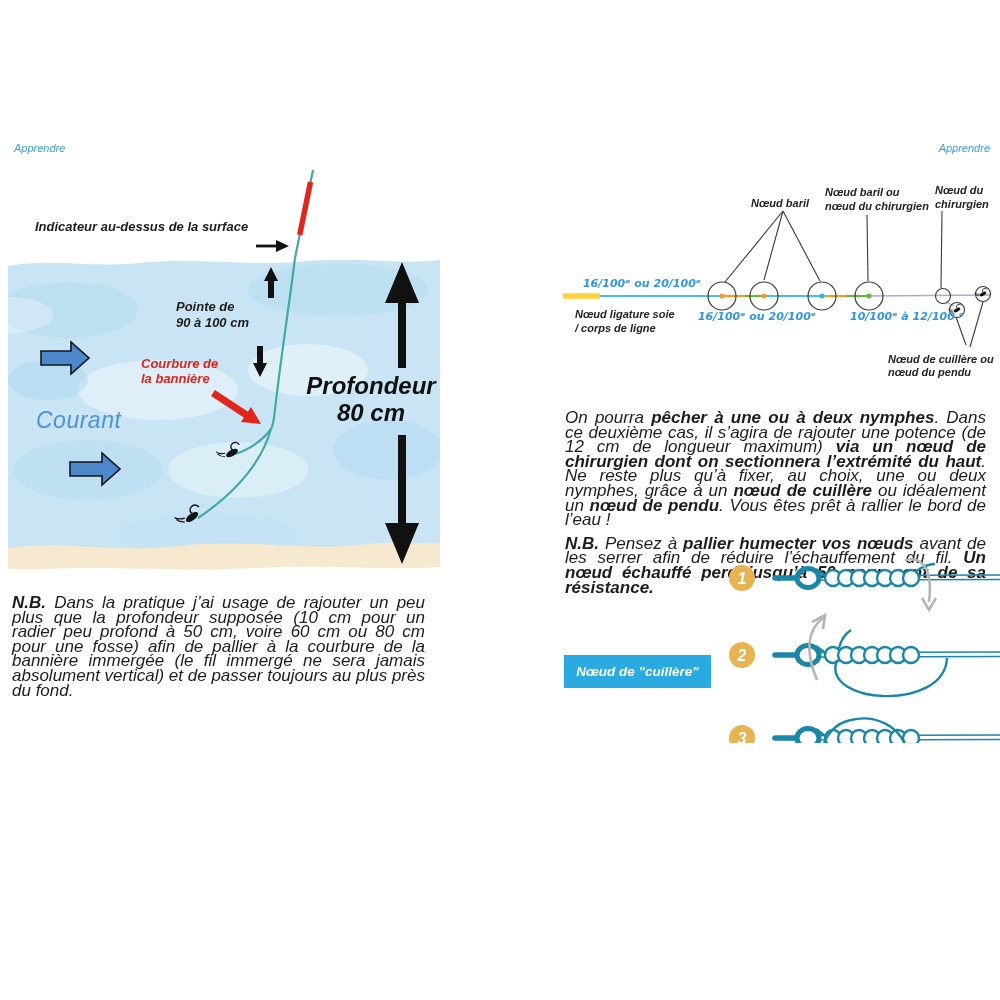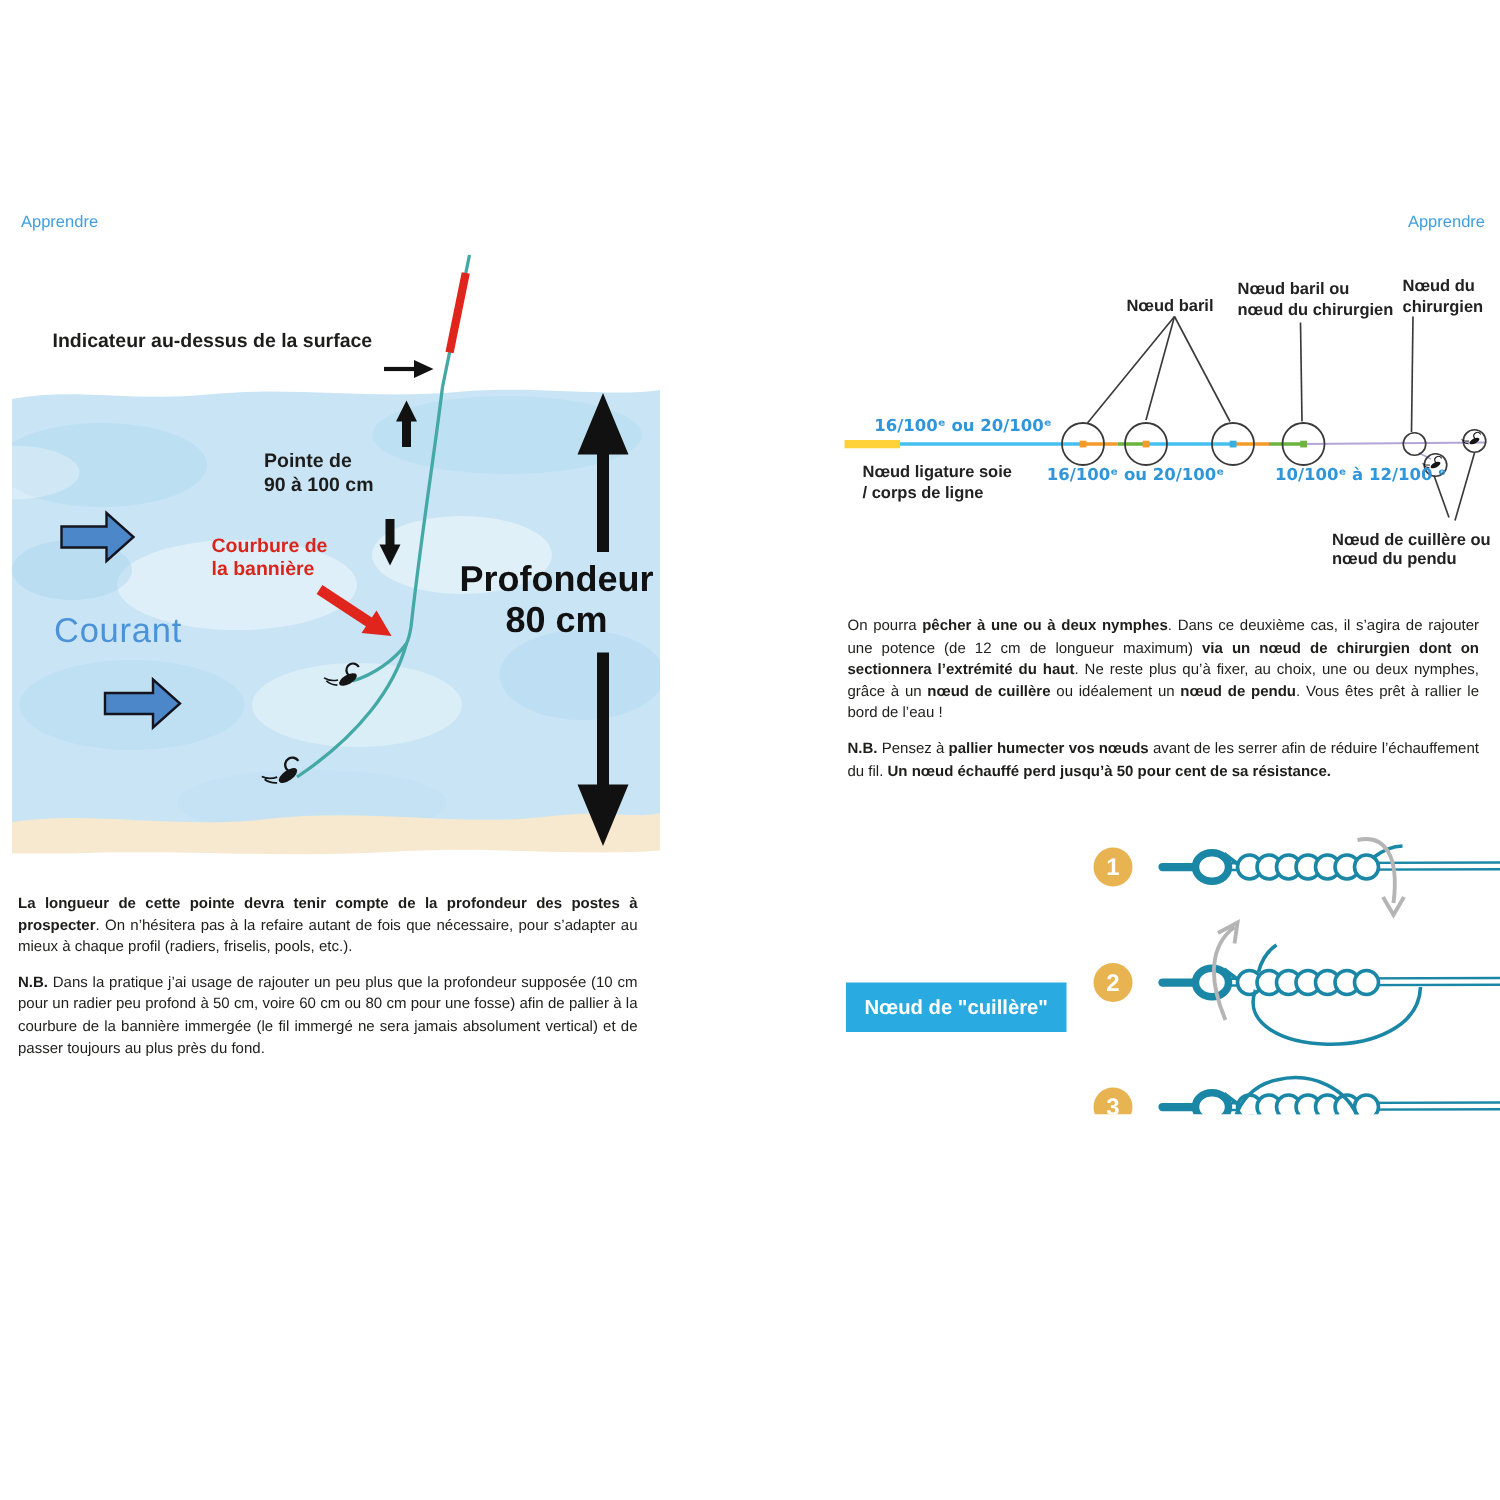--- a/index.html
+++ b/index.html
@@ -1,20 +1,20 @@
 <!DOCTYPE html>
 <html><head>
 <meta charset="utf-8">
 <style>
   html,body{margin:0;padding:0;background:#ffffff;}
   #page{position:relative;width:1000px;height:743px;background:#fff;overflow:hidden;
-        font-family:"Liberation Sans","DejaVu Sans",sans-serif;color:#1d1d1b;}
+        font-family:"Liberation Sans","DejaVu Sans",sans-serif;color:#1d1d1b;font-style:italic;}
   .abs{position:absolute;}
   .runhead{font-size:11px;color:#3f9fdc;}
-  .bodytext{font-size:10px;line-height:14.6px;text-align:justify;}
+  .bodytext{font-size:17px;line-height:14.6px;text-align:justify;}
   .bodytext p{margin:0 0 9px 0;}
   .bodytext b{font-weight:700;}
   .pagefoot{font-size:12px;text-align:center;}
   .footline{height:2px;background:#3a3a3a;}
   .kbox{background:#29abe2;color:#fff;font-weight:700;font-size:13.5px;
         display:flex;align-items:center;justify-content:center;}
   
   text{font-family:"Liberation Sans","DejaVu Sans",sans-serif;}
   .t-bold13{font-size:13px;font-weight:700;fill:#1d1d1b;}
   .t-red13{font-size:13px;font-weight:700;fill:#d9251c;}
@@ -90,21 +90,20 @@
     <text class="t-bold13" x="168" y="171">Pointe de</text>
     <text class="t-bold13" x="168" y="187">90 à 100 cm</text>
     <text class="t-red13" x="133" y="228">Courbure de</text>
     <text class="t-red13" x="133" y="243">la bannière</text>
     <text class="t-courant" x="28" y="288">Courant</text>
     <text class="t-prof" x="363" y="254" text-anchor="middle">Profondeur</text>
     <text class="t-prof" x="363" y="281" text-anchor="middle">80 cm</text>
   </svg>
 
   <div class="abs bodytext" style="left:12px;top:596px;width:413px;">
-    <p><b>La longueur de cette pointe devra tenir compte de la profondeur des postes à prospecter</b>. On n’hésitera pas à la refaire autant de fois que nécessaire, pour s’adapter au mieux à chaque profil (radiers, friselis, pools, etc.).</p>
     <p><b>N.B.</b> Dans la pratique j’ai usage de rajouter un peu plus que la profondeur supposée (10 cm pour un radier peu profond à 50 cm, voire 60 cm ou 80 cm pour une fosse) afin de pallier à la courbure de la bannière immergée (le fil immergé ne sera jamais absolument vertical) et de passer toujours au plus près du fond.</p>
   </div>
 
   <div class="abs footline" style="left:195px;top:828px;width:58px;"></div>
   <div class="abs pagefoot" style="left:195px;top:837px;width:58px;">32</div>
 
   <svg class="abs" style="left:555px;top:175px;" width="445" height="215" viewBox="0 0 445 215">
 
     <line x1="8" y1="121" x2="45" y2="121" stroke="#ffd23a" stroke-width="5.5"></line>
     <line x1="45" y1="121" x2="167" y2="121" stroke="#45c0ee" stroke-width="2.2"></line>

